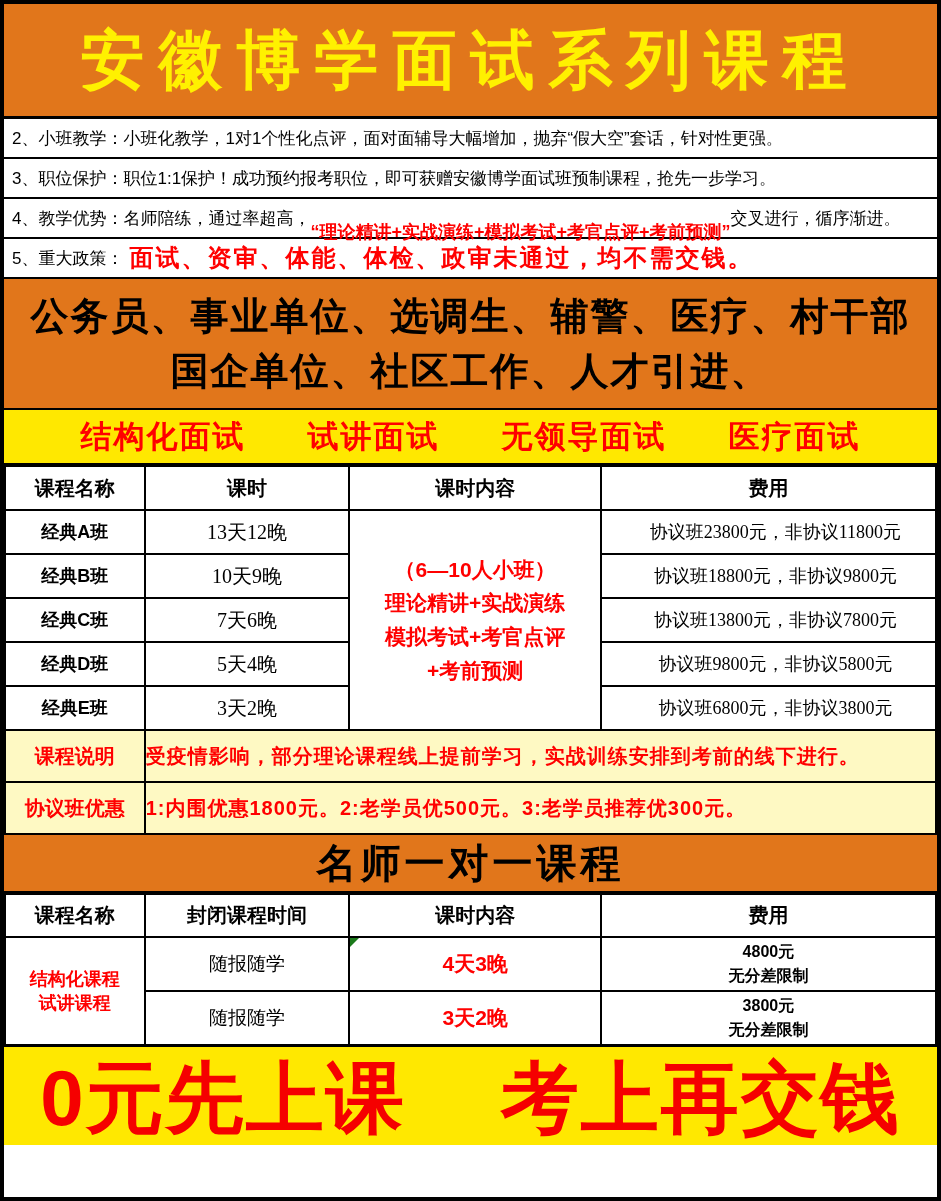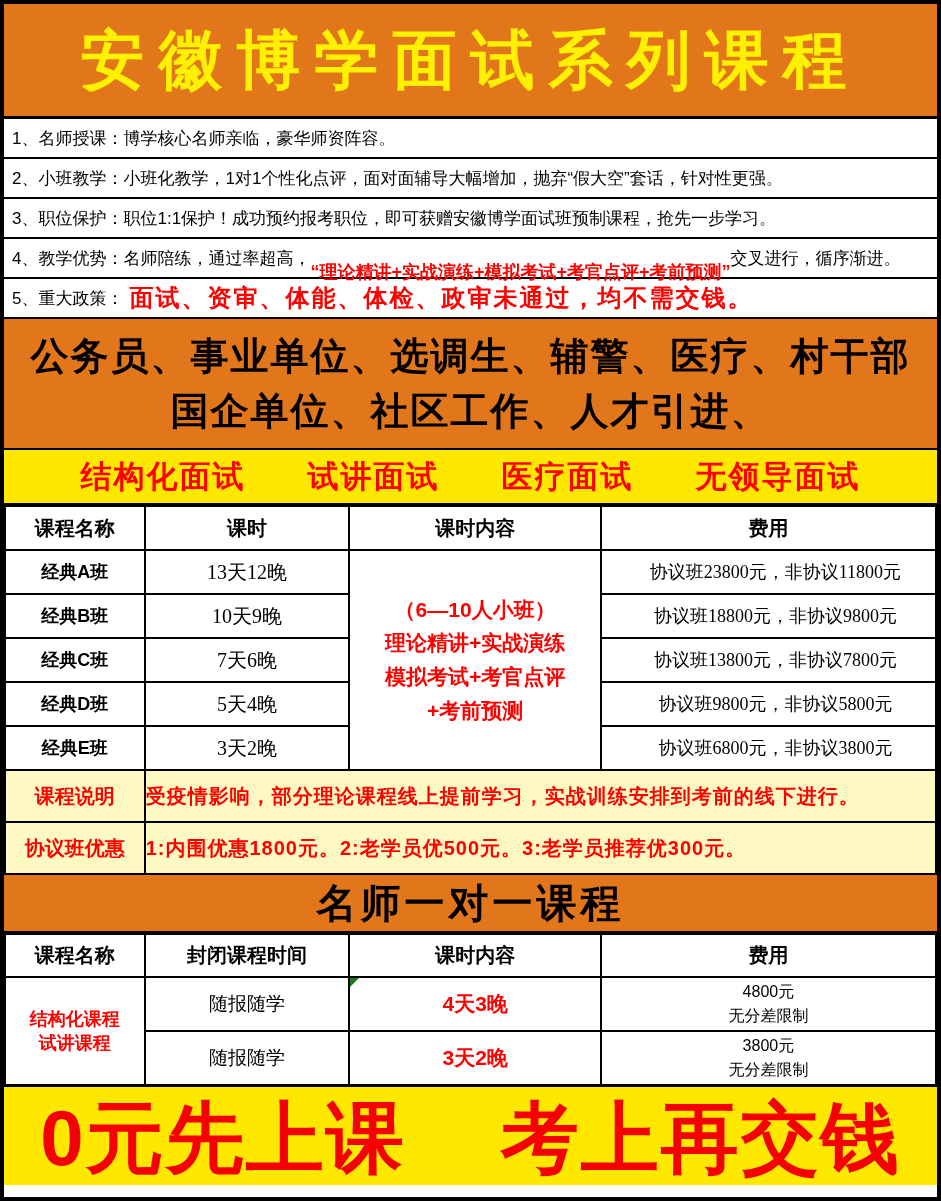--- a/index.html
+++ b/index.html
@@ -44,41 +44,37 @@
     display:flex;align-items:center;justify-content:center;}
   .section-title{font-size:40px;font-weight:bold;color:#000;letter-spacing:4px;}
   .t2-head th{height:43px;font-size:20px;font-weight:bold;color:#000;}
   .t2-row{height:54px;}
   .t2-names{height:100%;display:flex;flex-direction:column;justify-content:space-around;padding:14px 0;box-sizing:border-box;}
   .t2-name{color:#FF0000;font-weight:bold;font-size:18px;}
   .t2-time{font-size:19px;color:#000;}
   .t2-hours{color:#FF0000;font-weight:bold;font-size:21px;position:relative;}
   .corner-marker{position:absolute;top:0;left:0;width:0;height:0;
     border-top:9px solid #1B7A1B;border-right:9px solid transparent;}
-  .t2-fee{font-size:16px;color:#000;line-height:1.5;}
+  .t2-fee{font-size:16px;color:#000;line-height:1.5;font-weight:bold;}
   
   .footer{height:99px;flex:none;box-sizing:border-box;background:#FFE800;border-top:1px solid #000;
     display:flex;align-items:flex-start;justify-content:center;gap:95px;}
   .footer-text{font-size:78px;font-weight:bold;color:#F50000;white-space:nowrap;letter-spacing:2px;}
 </style>
 </head>
 <body>
 
 <div class="page">
 
   <div class="header">
     <div class="title">安徽博学面试系列课程</div>
   </div>
 
   <div>
     <div class="feature-row">
-      <span>1、名师授课：</span>
-        <span>博学核心名师亲临，豪华师资阵容。</span>
-    </div>
-    <div class="feature-row">
       <span>2、小班教学：</span>
         <span>小班化教学，1对1个性化点评，面对面辅导大幅增加，抛弃“假大空”套话，针对性更强。</span>
     </div>
     <div class="feature-row">
       <span>3、职位保护：</span>
         <span>职位1:1保护！成功预约报考职位，即可获赠安徽博学面试班预制课程，抢先一步学习。</span>
     </div>
     <div class="feature-row">
       <span>4、教学优势：</span>
         <span>名师陪练，通过率超高，</span>
@@ -92,22 +88,22 @@
   </div>
 
   <div class="audience">
     <div class="audience-line">公务员、事业单位、选调生、辅警、医疗、村干部</div>
     <div class="audience-line">国企单位、社区工作、人才引进、</div>
   </div>
 
   <div class="types">
     <span class="type-item">结构化面试</span>
     <span class="type-item">试讲面试</span>
+    <span class="type-item">无领导面试</span>
     <span class="type-item">医疗面试</span>
-    <span class="type-item">无领导面试</span>
   </div>
 
   <table>
     <tbody>
         <tr class="t1-head">
       <th style="width:15%">课程名称</th>
       <th style="width:22%">课时</th>
       <th style="width:27%">课时内容</th>
       <th style="width:36%">费用</th>
     </tr>

